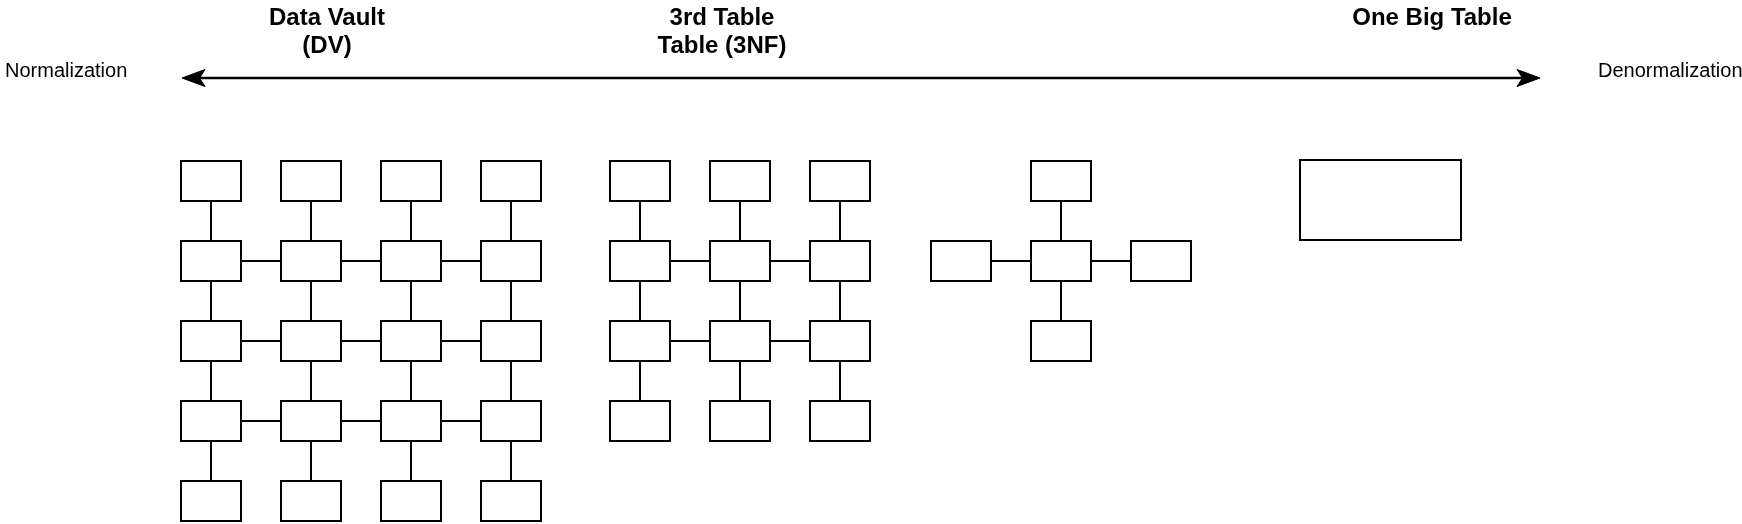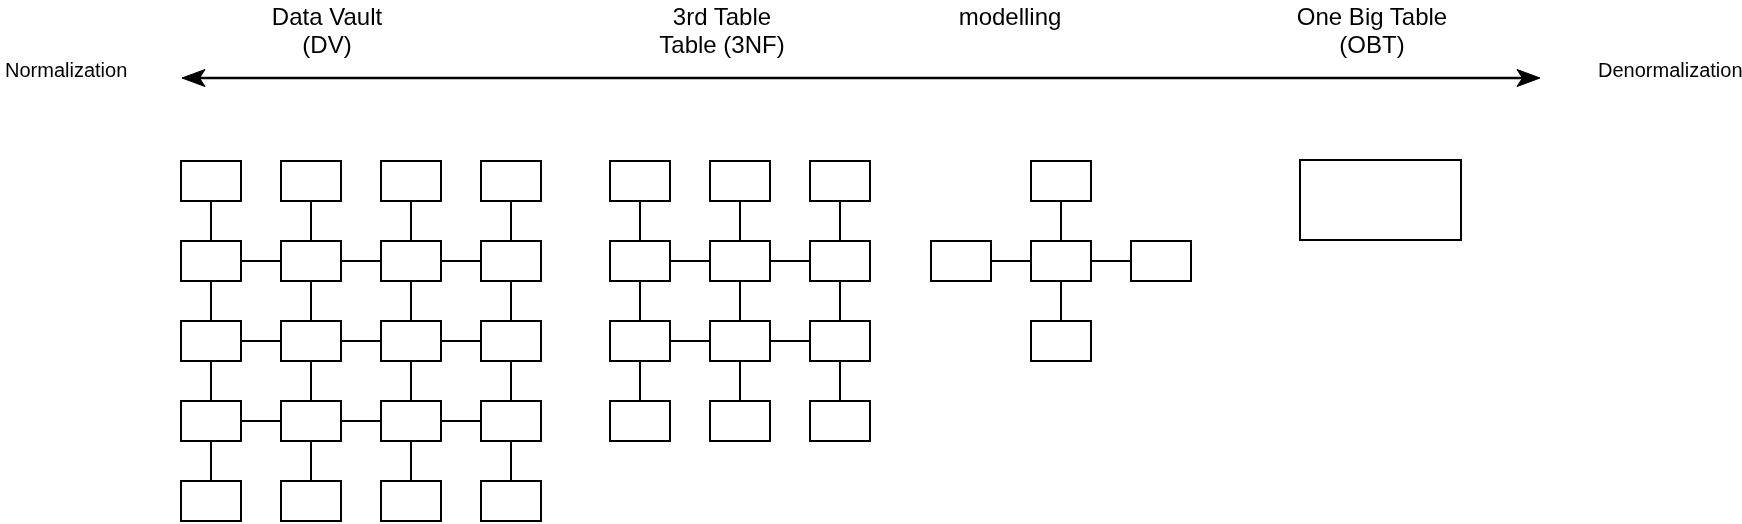--- a/index.html
+++ b/index.html
@@ -22,25 +22,26 @@
   .endpoint-label.left  { left: 5px; }
   .endpoint-label.right { left: 1598px; }
   .approach-label {
     position: absolute;
     top: 3px;
     transform: translateX(-50%);
     text-align: center;
     font-size: 24px;
     line-height: 28px;
     white-space: nowrap;
+    font-weight: bold;
   }
   #label-data-vault  { left: 327px; }
   #label-3nf         { left: 722px; }
   #label-dimensional { left: 1010px; }
-  #label-obt         { left: 1372px; }
+  #label-obt         { left: 1432px; }
   svg.layer {
     position: absolute;
     left: 0; top: 0;
     width: 1742px;
     height: 524px;
   }
 </style>
 </head>
 <body>
 
@@ -54,26 +55,24 @@
     <div>Data Vault</div>
     <div>(DV)</div>
   </div>
 
   <div class="approach-label" id="label-3nf">
     <div>3rd Table</div>
     <div>Table (3NF)</div>
   </div>
 
   <div class="approach-label" id="label-dimensional">
-    <div>modelling</div>
   </div>
 
   <div class="approach-label" id="label-obt">
     <div>One Big Table</div>
-    <div>(OBT)</div>
   </div>
 
   <svg class="layer" viewBox="0 0 1742 524" xmlns="http://www.w3.org/2000/svg">
     <line x1="196" y1="78" x2="1526" y2="78" stroke="#000000" stroke-width="2.5"></line>
     <polygon points="182,78 205,69.5 199.5,78 205,86.5" fill="#000000" stroke="#000000"></polygon>
     <polygon points="1540,78 1517,69.5 1522.5,78 1517,86.5" fill="#000000" stroke="#000000"></polygon>
   </svg>
 
   <svg class="layer" id="diagram-svg" viewBox="0 0 1742 524" xmlns="http://www.w3.org/2000/svg">
       <line x1="211" y1="201" x2="211" y2="241" stroke="#000000" stroke-width="2"></line>

